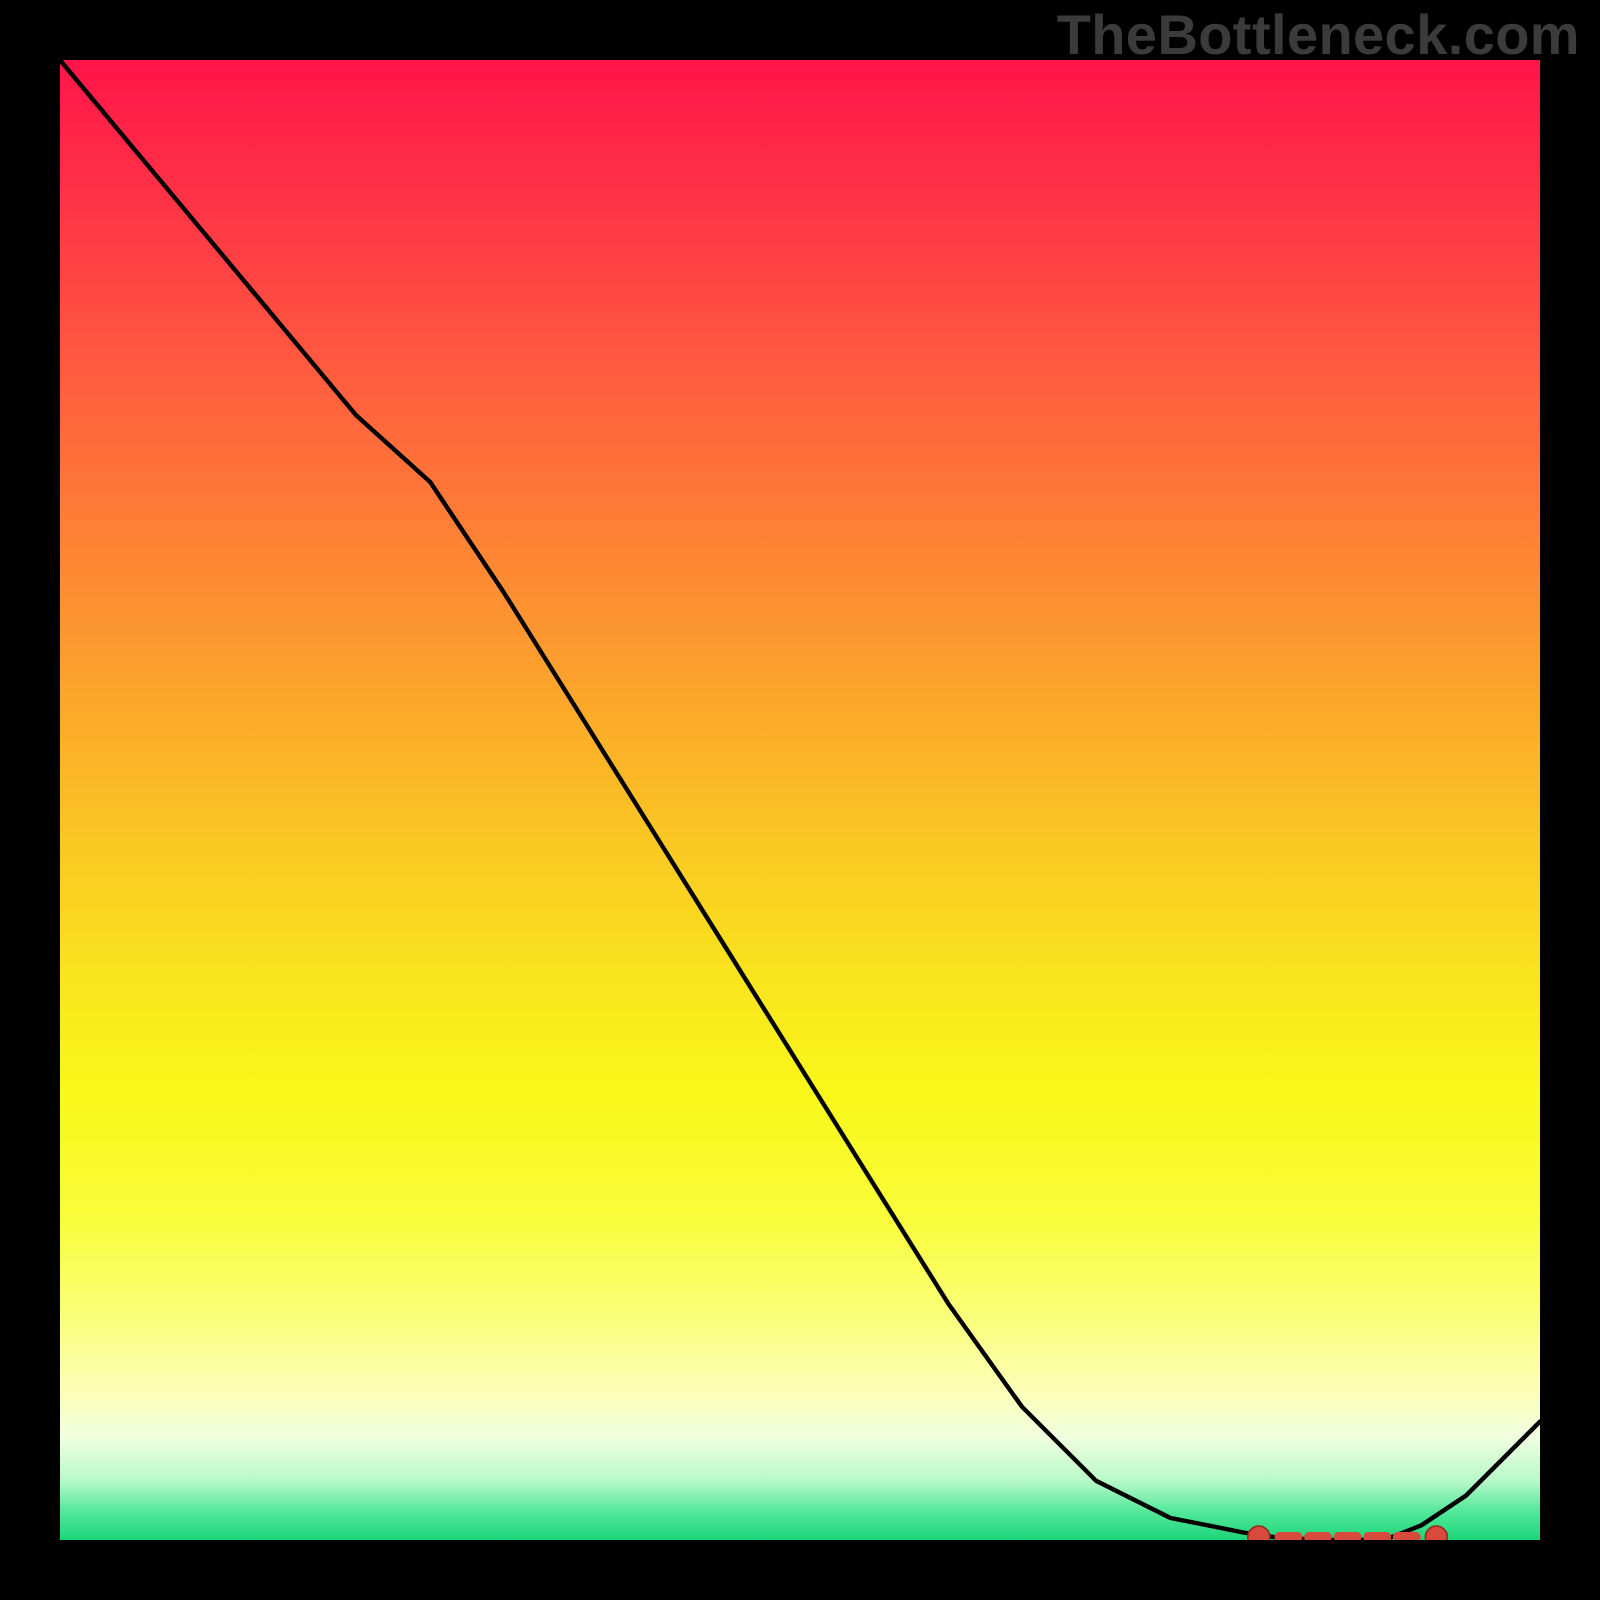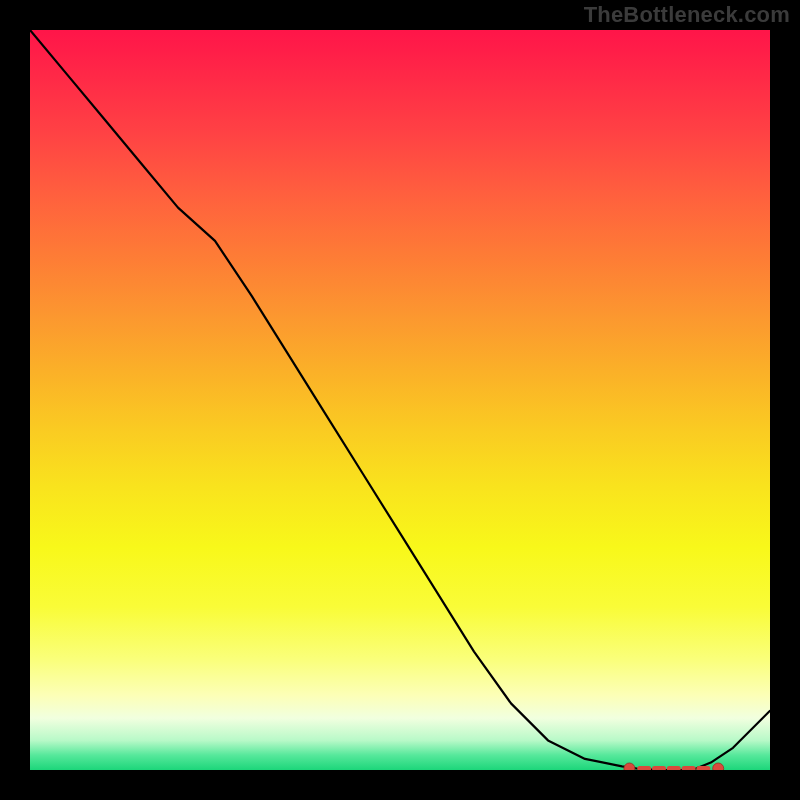--- a/index.html
+++ b/index.html
@@ -15,21 +15,21 @@
     position: relative;
     width: 800px;
     height: 800px;
     background: #000;
   }
   .watermark {
     position: absolute;
     top: 2px;
     right: 10px;
     color: #3b3b3b;
-    font-size: 22px;
+    font-size: 28px;
     font-weight: 600;
     letter-spacing: 0.2px;
   }
   .plot {
     position: absolute;
     left: 30px;
     top: 30px;
     width: 740px;
     height: 740px;
     overflow: hidden;

